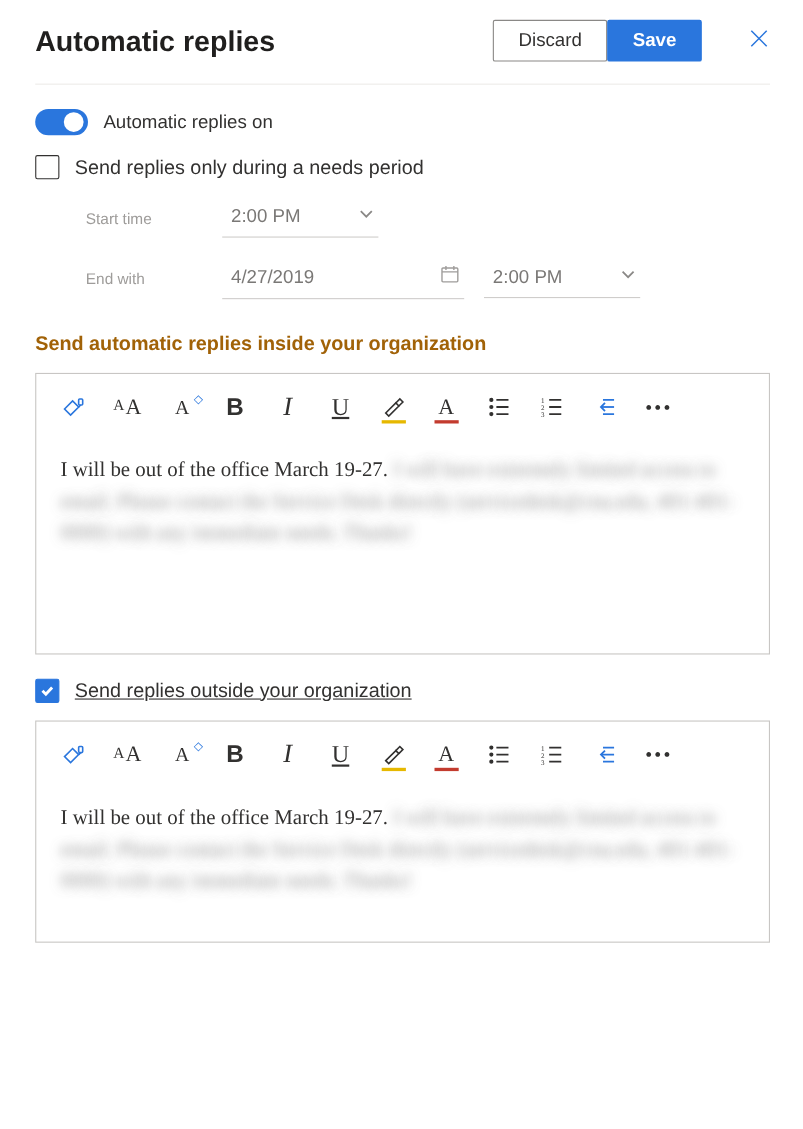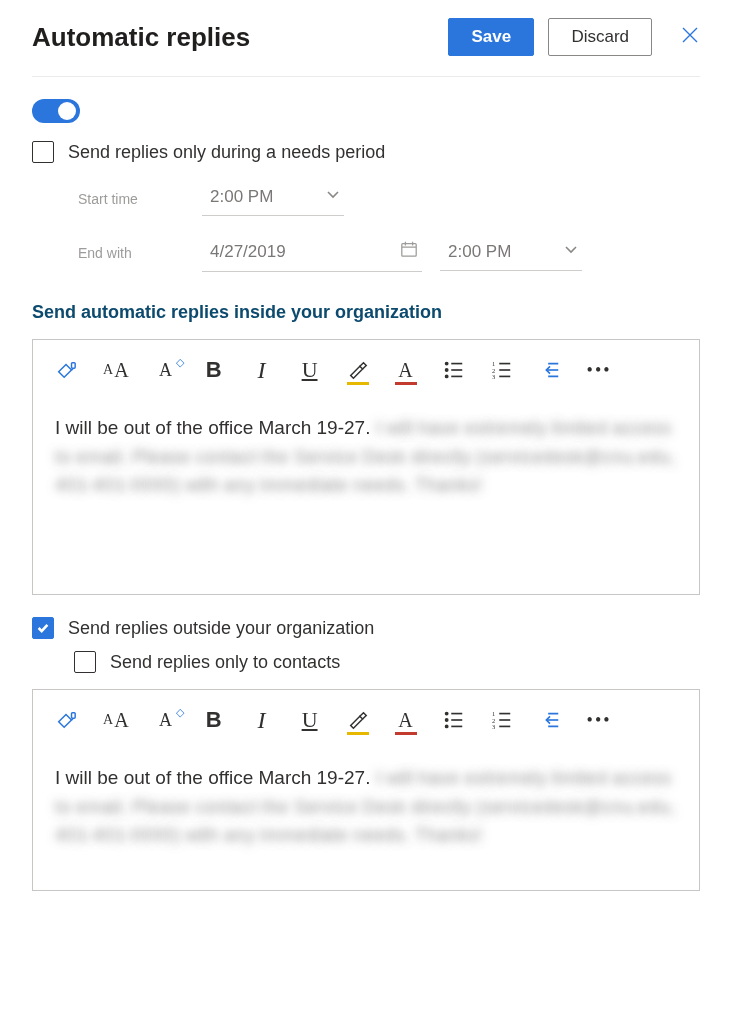--- a/index.html
+++ b/index.html
@@ -88,21 +88,21 @@
     padding: 6px 4px 8px 8px; color:#7a7876; display:flex; align-items:center; justify-content:space-between; margin-right: 18px;
   }
   .cal-icon svg { width:18px; height:18px; stroke:#9e9c9a; fill:none; stroke-width:1.4; }
   .time-input {
     width: 142px; font-size: 17px; border:none; border-bottom:1px solid #cfcdcb;
     padding: 6px 4px 8px 8px; color:#7a7876; display:flex; align-items:center; justify-content:space-between;gap:12px;
   }
   .chev svg { width:14px; height:14px; stroke:#8a8886; fill:none; stroke-width:1.6; }
 
   
-  .section-heading { font-size: 18px; font-weight:700; margin: 30px 0 16px 0; color:#0c4a6e; }
+  .section-heading { font-size: 18px; font-weight:700; margin: 30px 0 16px 0; color:#a16207; }
 
   
   .editor-box {
     border: 1px solid #c8c6c4;
     margin-bottom: 22px;
   }
   .toolbar {
     display:flex; align-items:center; gap: 26px;
     padding: 18px 22px 12px 22px;
     font-family: "Times New Roman", serif;
@@ -111,58 +111,59 @@
   .tb-item svg { width:22px; height:22px; }
   .tb-bold { font-family: "Segoe UI", sans-serif; font-weight:800; font-size:22px; }
   .tb-italic { font-family:"Times New Roman",serif; font-style:italic; font-size:24px; font-weight:500;}
   .tb-under { font-family:"Times New Roman",serif; font-size:22px; text-decoration:underline; }
   .tb-A-line { position:relative; font-family:"Times New Roman",serif; font-size:20px; }
   .tb-A-line .bar { position:absolute; bottom:-3px; left:0; right:0; height:3px; }
   .tb-size { font-family:"Times New Roman",serif; font-size:18px; position:relative; }
   .tb-size sup { font-size:11px; position:absolute; top:-2px; right:-8px; }
   .editor-content {
     padding: 20px 22px 40px 22px;
-    font-family: Liberation Sans, sans-serif;
+    font-family: Liberation Serif, serif;
     font-size: 19px;
     line-height: 1.5;
     min-height: 200px;
   }
   .blurred {
     color: transparent;
     text-shadow: 0 0 10px rgba(100,100,100,0.7);
     user-select: none;
   }
   .editor-box.short .editor-content { min-height: 140px; }
 
-  .mid-checks { margin: 6px 0 16px 0; }
+  .mid-checks { margin: 6px 0 16px 0; text-decoration: underline; }
   .mid-checks .row { margin-bottom: 12px; }
 
 </style>
 </head>
 <body>
 
 <div class="panel">
 
   <div class="header">
     <div class="header-title">Automatic replies</div>
+    <button class="btn btn-secondary">Discard</button>
     <button class="btn btn-primary">Save</button>
-    <button class="btn btn-secondary">Discard</button>
     <span class="close-icon">
       <svg viewBox="0 0 20 20">
           <path d="M3 3 L17 17 M17 3 L3 17"></path>
         </svg>
     </span>
   </div>
 
   <div class="body">
 
     <div class="row">
       <div class="toggle">
           <div class="knob"></div>
         </div>
+      <div class="toggle-label">Automatic replies on</div>
     </div>
 
     <div class="row">
       <div class="checkbox"></div>
       <div class="check-label">Send replies only during a needs period</div>
     </div>
 
     <div class="time-block">
       <div class="time-row">
         <div class="time-label">Start time</div>
@@ -265,24 +266,20 @@
 
     <div class="mid-checks">
       <div class="row">
         <div class="checkbox checked">
           <svg viewBox="0 0 16 16">
               <path d="M3 8 L6.5 11.5 L13 4.5"></path>
             </svg>
         </div>
         <div class="check-label">Send replies outside your organization</div>
       </div>
-      <div class="row indent">
-        <div class="checkbox"></div>
-        <div class="check-label">Send replies only to contacts</div>
-      </div>
     </div>
 
     <div class="editor-box short">
       <div class="toolbar">
         <span class="tb-item">
           <svg viewBox="0 0 24 24" fill="none" stroke="#2a76dd" stroke-width="1.6">
               <path d="M4 14 L12 6 L18 12 L10 20 Z"></path>
               <path d="M18 12 L20 10"></path>
               <rect x="18" y="4" width="4" height="6" rx="1"></rect>
             </svg>

